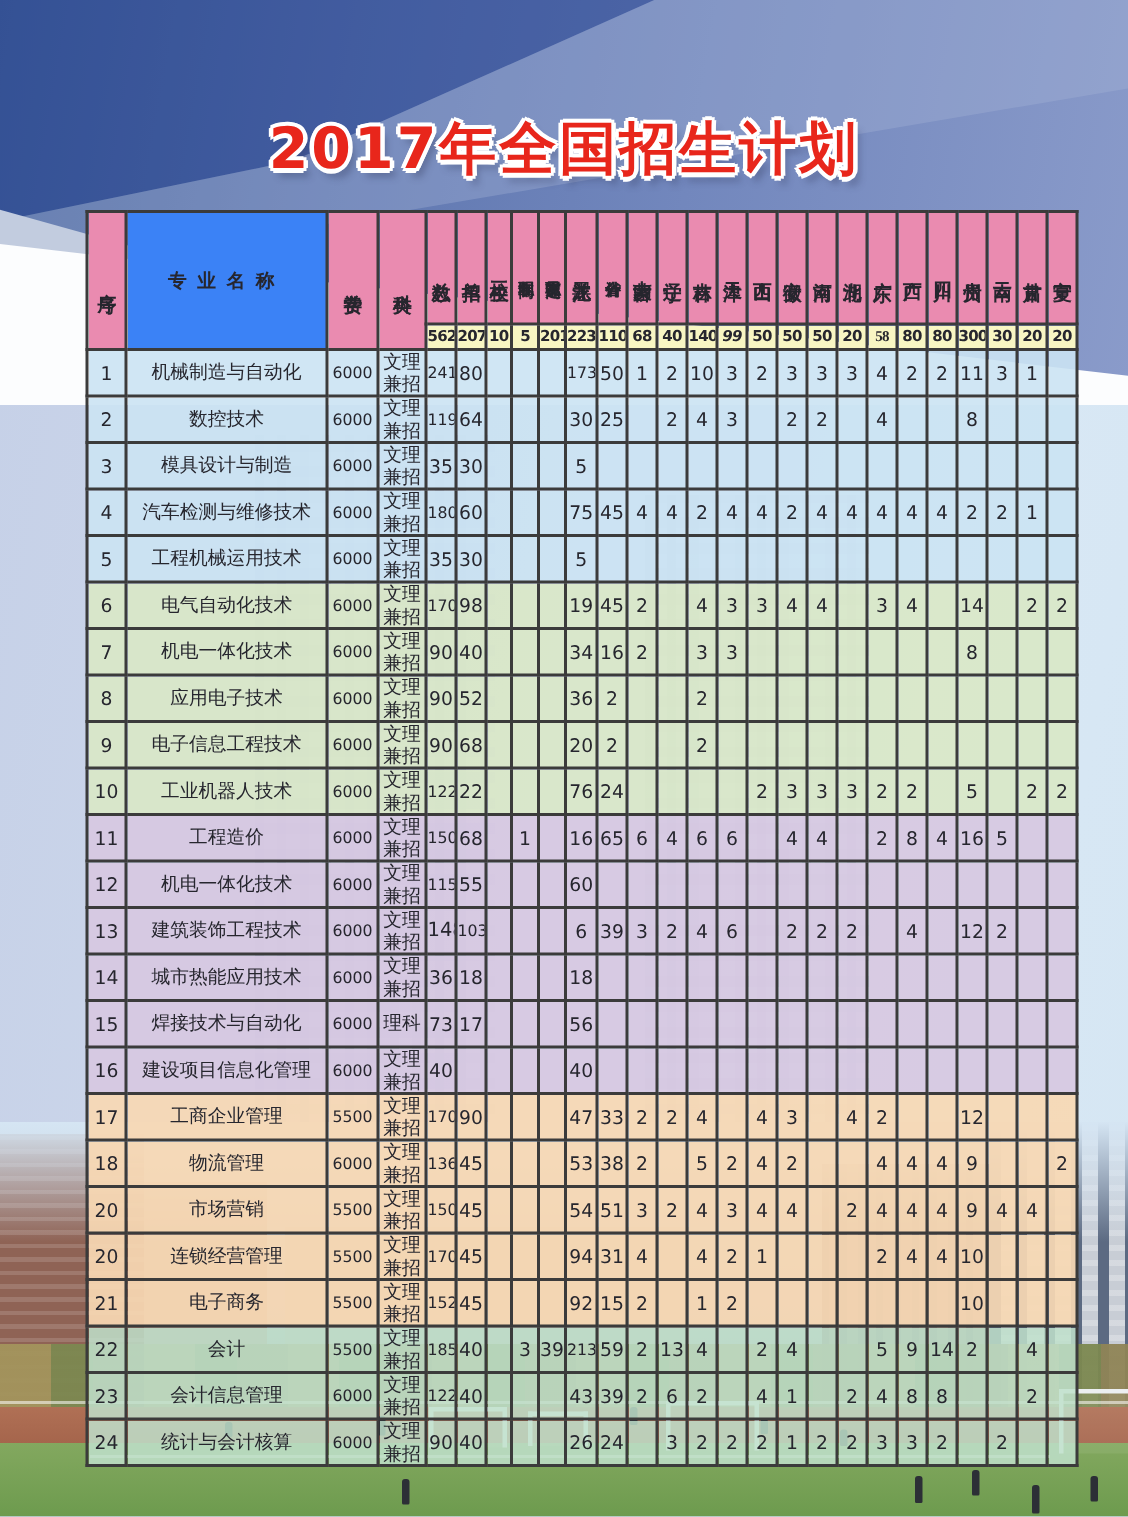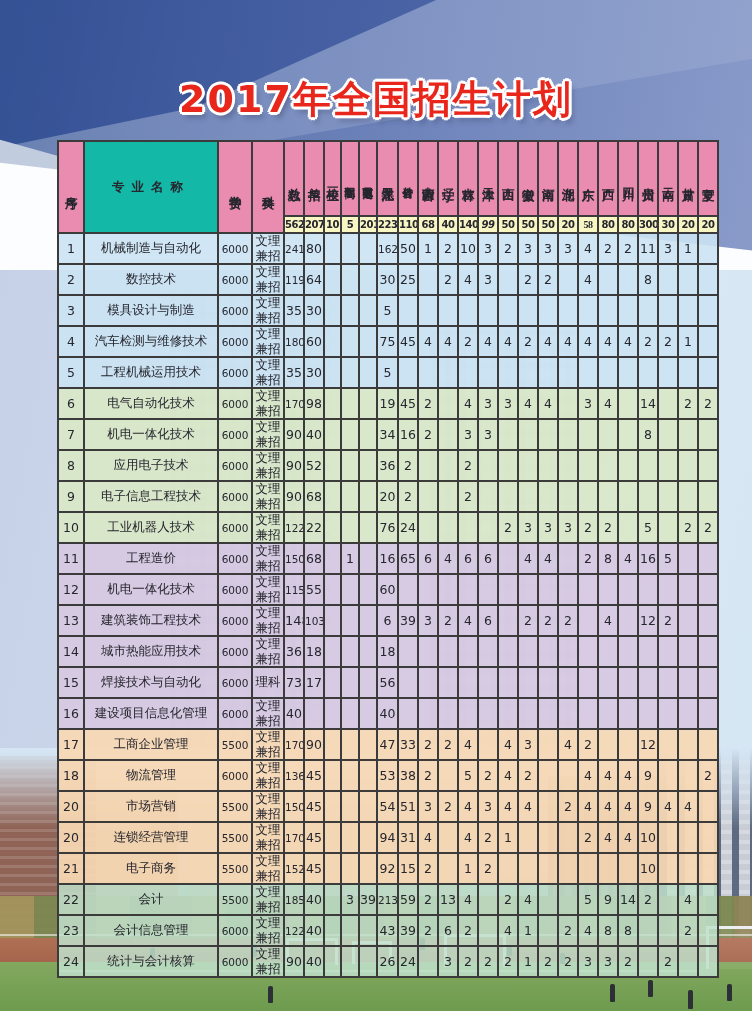--- a/index.html
+++ b/index.html
@@ -138,21 +138,21 @@
       <col style="width: 20px;">
       <col style="width: 20px;">
       <col style="width: 20px;">
       <col style="width: 20px;">
       <col style="width: 20px;">
       <col style="width: 20px;">
     </colgroup>
     <thead>
       <tr>
         <th rowspan="2" class="v" style="background: rgb(234, 139, 176);">序号</th>
-        <th rowspan="2" class="hmajor" style="background: #14b8a6;">专业名称</th>
+        <th rowspan="2" class="hmajor" style="background: #3b82f6;">专业名称</th>
         <th rowspan="2" class="v" style="background: rgb(234, 139, 176);">学费</th>
         <th rowspan="2" class="v" style="background: rgb(234, 139, 176);">科类</th>
         <th class="v" style="background: rgb(234, 139, 176);">总数</th>
         <th class="v" style="background: rgb(234, 139, 176);">单招</th>
         <th class="v" style="background: rgb(234, 139, 176);">三校生</th>
         <th class="v sm" style="background: rgb(234, 139, 176);">五年制高职</th>
         <th class="v sm" style="background: rgb(234, 139, 176);">中高职贯通</th>
         <th class="v" style="background: rgb(234, 139, 176);">黑龙江</th>
         <th class="v sm" style="background: rgb(234, 139, 176);">省外合计</th>
         <th class="v" style="background: rgb(234, 139, 176);">内蒙古</th>
@@ -200,21 +200,21 @@
       <tr style="background: rgba(203, 227, 243, 0.9);">
         <td>1</td>
         <td class="major-cell">机械制造与自动化</td>
         <td style="font-size: 10.5px;">6000</td>
         <td class="cat">文理兼招</td>
         <td style="font-size: 10.5px;">241</td>
         <td>80</td>
         <td></td>
         <td></td>
         <td></td>
-        <td style="font-size: 10.5px;">162</td>
+        <td style="font-size: 10.5px;">173</td>
         <td>50</td>
         <td>1</td>
         <td>2</td>
         <td>10</td>
         <td>3</td>
         <td>2</td>
         <td>3</td>
         <td>3</td>
         <td>3</td>
         <td>4</td>

